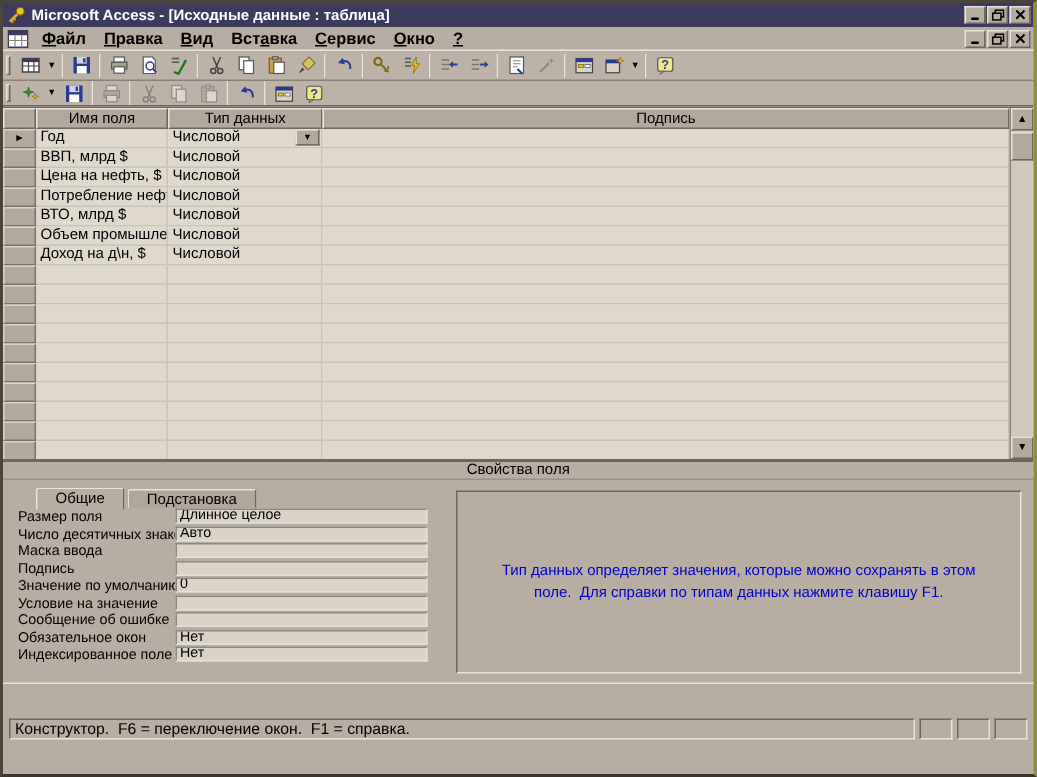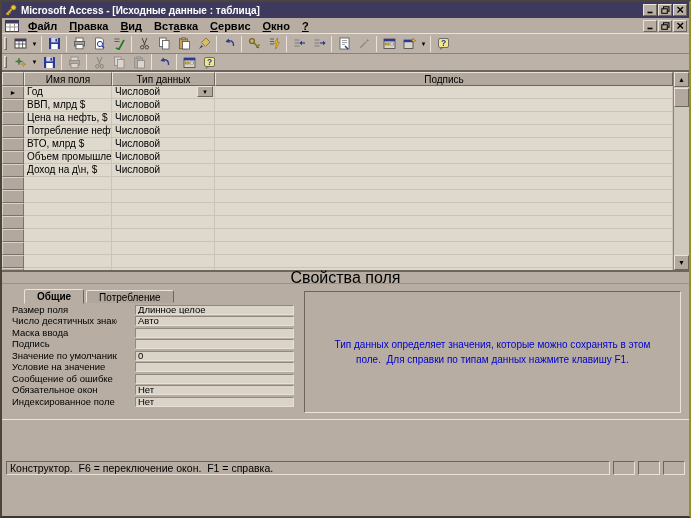--- a/index.html
+++ b/index.html
@@ -34,48 +34,48 @@
   .tb2{height:17px;border-bottom:1px solid #6e665d;padding:1px 0;}
   .tb-handle{width:3px;height:80%;margin:0 3px 0 2px;border:1px solid;border-color:#e9e3da #6e665d #6e665d #e9e3da;flex:none;}
   .tbtn{width:20px;height:18px;display:flex;align-items:center;justify-content:center;flex:none;background:transparent;border:1px solid transparent;}
   .tb2 .tbtn{height:15px;}
   .tbtn svg{width:13px;height:13px;}
   .tbtn.disabled svg{filter:grayscale(1) opacity(.45);}
   .tb-caret{width:9px;height:18px;display:flex;align-items:center;justify-content:center;font-size:6px;color:#000;flex:none;}
   .tb-sep{width:1px;height:16px;background:#8b837a;border-right:1px solid #e9e3da;margin:0 2px;flex:none;}
 
   
-  .gridwrap{height:199px;position:relative;flex:none;background:#ded8cd;border-top:1px solid #6e665d;}
+  .gridwrap{height:235px;position:relative;flex:none;background:#ded8cd;border-top:1px solid #6e665d;}
   .gridinner{position:absolute;left:0;top:0;right:16px;bottom:0;overflow:hidden;}
   .grid-header{display:grid;grid-template-columns:22px 88px 103px 1fr;height:14px;}
   .ghcell{background:#b2a89d;border:1px solid;border-color:#e9e3da #6e665d #6e665d #e9e3da;font-size:10px;color:#000;display:flex;align-items:center;justify-content:center;overflow:hidden;white-space:nowrap;}
   .grid-row{display:grid;grid-template-columns:22px 88px 103px 1fr;height:13px;}
   .gsel{background:#b2a89d;border:1px solid;border-color:#d9d3c9 #7a7269 #7a7269 #d9d3c9;display:flex;align-items:center;justify-content:center;font-size:7px;color:#000;}
   .gcell{background:#ded8cd;border-right:1px solid #c9c3b8;border-bottom:1px solid #c9c3b8;font-size:10px;color:#000;padding:0 0 0 3px;line-height:12px;white-space:nowrap;overflow:hidden;position:relative;}
   .combo-btn{position:absolute;right:1px;top:0;width:16px;height:11px;background:#b2a89d;border:1px solid;border-color:#e9e3da #6e665d #6e665d #e9e3da;display:flex;align-items:center;justify-content:center;font-size:6px;color:#000;}
   
   .vscroll{position:absolute;right:0;top:0;bottom:0;width:16px;background:#cfc8bd;border-left:1px solid #8b837a;}
   .sbtn{position:absolute;left:0;width:15px;height:15px;background:#b2a89d;border:1px solid;border-color:#e9e3da #6e665d #6e665d #e9e3da;display:flex;align-items:center;justify-content:center;font-size:7px;color:#000;}
   .sbtn.up{top:0;}
   .sbtn.down{bottom:0;}
   .sthumb{position:absolute;left:0;top:16px;width:15px;height:19px;background:#b2a89d;border:1px solid;border-color:#e9e3da #6e665d #6e665d #e9e3da;}
 
   
-  .props-bar{height:14px;flex:none;border-top:2px solid #6e665d;background:#b7ada2;display:flex;align-items:center;justify-content:center;font-size:16px;color:#000;border-bottom:1px solid #9a released;}
+  .props-bar{height:14px;flex:none;border-top:2px solid #6e665d;background:#b7ada2;display:flex;align-items:center;justify-content:center;font-size:10px;color:#000;border-bottom:1px solid #9a released;}
   .props-bar{border-bottom:1px solid #9a9287;}
 
   
   .bottom{flex:none;height:135px;display:flex;padding:3px 8px 2px 8px;}
   .left-pane{width:284px;flex:none;display:flex;flex-direction:column;}
   .tabs{display:flex;align-items:flex-end;height:16px;padding-left:14px;flex:none;}
   .tab{font-size:10px;color:#000;padding:1px 12px 2px 12px;background:#b7ada2;border:1px solid;border-color:#e9e3da #6e665d transparent #e9e3da;border-radius:2px 2px 0 0;margin-right:2px;white-space:nowrap;}
-  .tab.active{font-weight:bold;position:relative;top:1px;height:15px;z-index:2;}
+  .tab.active{font-weight:normal;position:relative;top:1px;height:15px;z-index:2;}
   .tab:not(.active){height:13px;background:#b0a69b;}
   .prop-grid{flex:1;}
-  .prop-row{display:flex;align-items:flex-end;height:11.5px;gap:18px;}
+  .prop-row{display:flex;align-items:flex-start;height:11.5px;}
   .plabel{width:107px;flex:none;font-size:9.5px;color:#000;white-space:nowrap;overflow:hidden;padding-left:2px;}
   .pval{width:168px;height:10px;background:#d9d3c8;border:1px solid;border-color:#8f887e #e6e0d7 #e6e0d7 #8f887e;font-size:9.5px;line-height:8px;color:#000;padding-left:2px;white-space:nowrap;overflow:hidden;}
   .help-pane{flex:1;margin:4px 0 4px 10px;background:#b7ada2;border:1px solid;border-color:#6e665d #e9e3da #e9e3da #6e665d;display:flex;align-items:center;justify-content:center;padding:0 28px;}
   .help-text{color:#0000cc;font-size:10px;text-align:center;line-height:1.55;white-space:pre-wrap;}
 
   
   .statusbar{flex:1;display:flex;align-items:center;padding:2px 4px 2px 4px;gap:3px;border-top:1px solid #e9e3da;}
   .status-main{flex:1;height:14px;border:1px solid;border-color:#6e665d #e9e3da #e9e3da #6e665d;font-size:10.5px;color:#000;padding:0 3px;white-space:pre;overflow:hidden;line-height:12px;}
   .status-cell{width:22px;height:14px;flex:none;border:1px solid;border-color:#6e665d #e9e3da #e9e3da #6e665d;}
 </style>
@@ -549,21 +549,21 @@
   </div>
 
   <div class="props-bar">Свойства поля</div>
 
   <div class="bottom">
     <div class="left-pane">
       <div class="tabs">
 
           <div class="tab active">Общие</div>
 
-          <div class="tab">Потребление</div>
+          <div class="tab">Подстановка</div>
         </div>
       <div class="prop-grid">
 
           <div class="prop-row">
             <div class="plabel">Размер поля</div>
             <div class="pval">Длинное целое</div>
           </div>
 
 
           <div class="prop-row">

